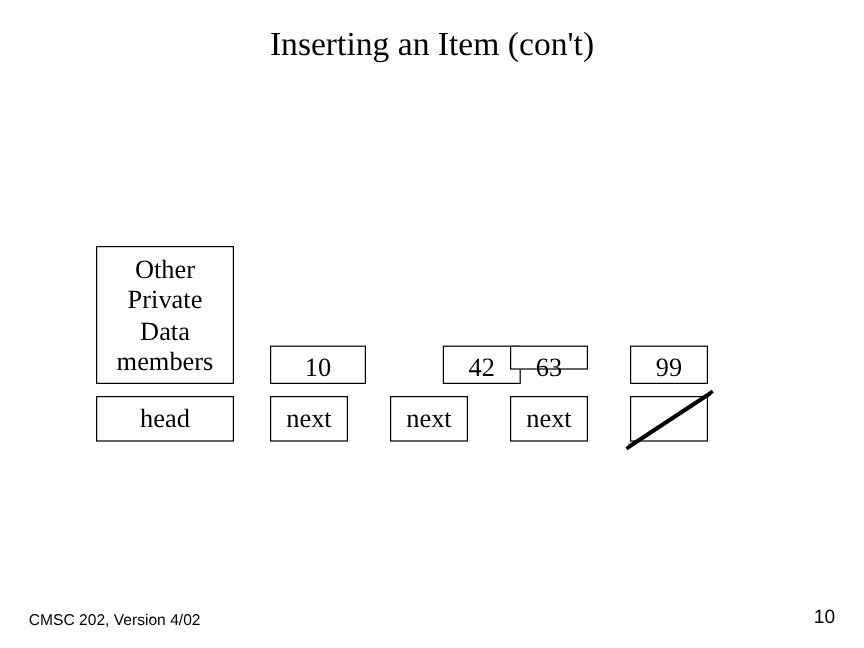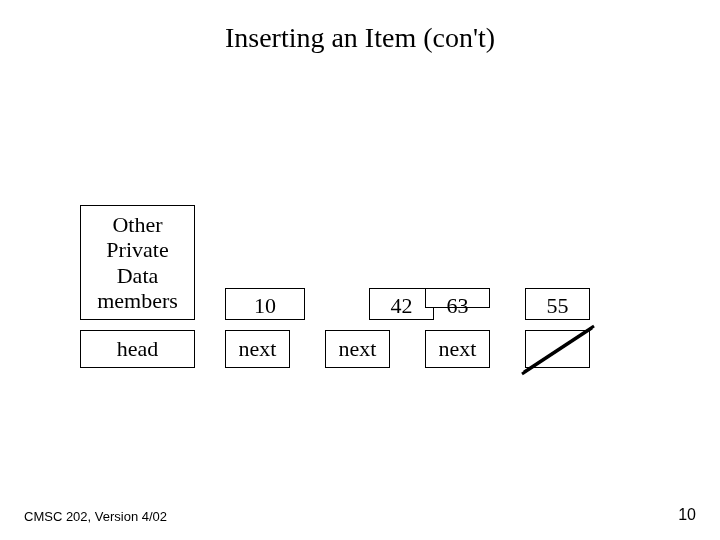--- a/index.html
+++ b/index.html
@@ -85,21 +85,21 @@
 
   <div class="box center-text top-align" style="left:225px; top:288px; width:80px; height:32px;">10</div>
   <div class="box center-text" style="left:225px; top:330px; width:65px; height:38px;">next</div>
 
   <div class="box center-text top-align" style="left:325px; top:288px; width:65px; height:32px;margin-left:44px;">42</div>
   <div class="box center-text" style="left:325px; top:330px; width:65px; height:38px;">next</div>
 
   <div class="box center-text top-align" style="left:425px; top:288px; width:65px; height:20px;">63</div>
   <div class="box center-text" style="left:425px; top:330px; width:65px; height:38px;">next</div>
 
-  <div class="box center-text top-align" style="left:525px; top:288px; width:65px; height:32px;">55</div>
+  <div class="box center-text top-align" style="left:525px; top:288px; width:65px; height:32px;">99</div>
   <div class="box" style="left:525px; top:330px; width:65px; height:38px;"></div>
 
   <svg class="slash" style="left:520px; top:324px;" width="78" height="52">
     <line x1="4" y1="48" x2="74" y2="2" stroke="#000" stroke-width="3"></line>
     <line x1="4" y1="44" x2="74" y2="-2" stroke="#000" stroke-width="0"></line>
     <line x1="2" y1="50" x2="72" y2="4" stroke="#000" stroke-width="3"></line>
   </svg>
 
   <div class="footer-left">CMSC 202, Version 4/02</div>
   <div class="footer-right">10</div>

